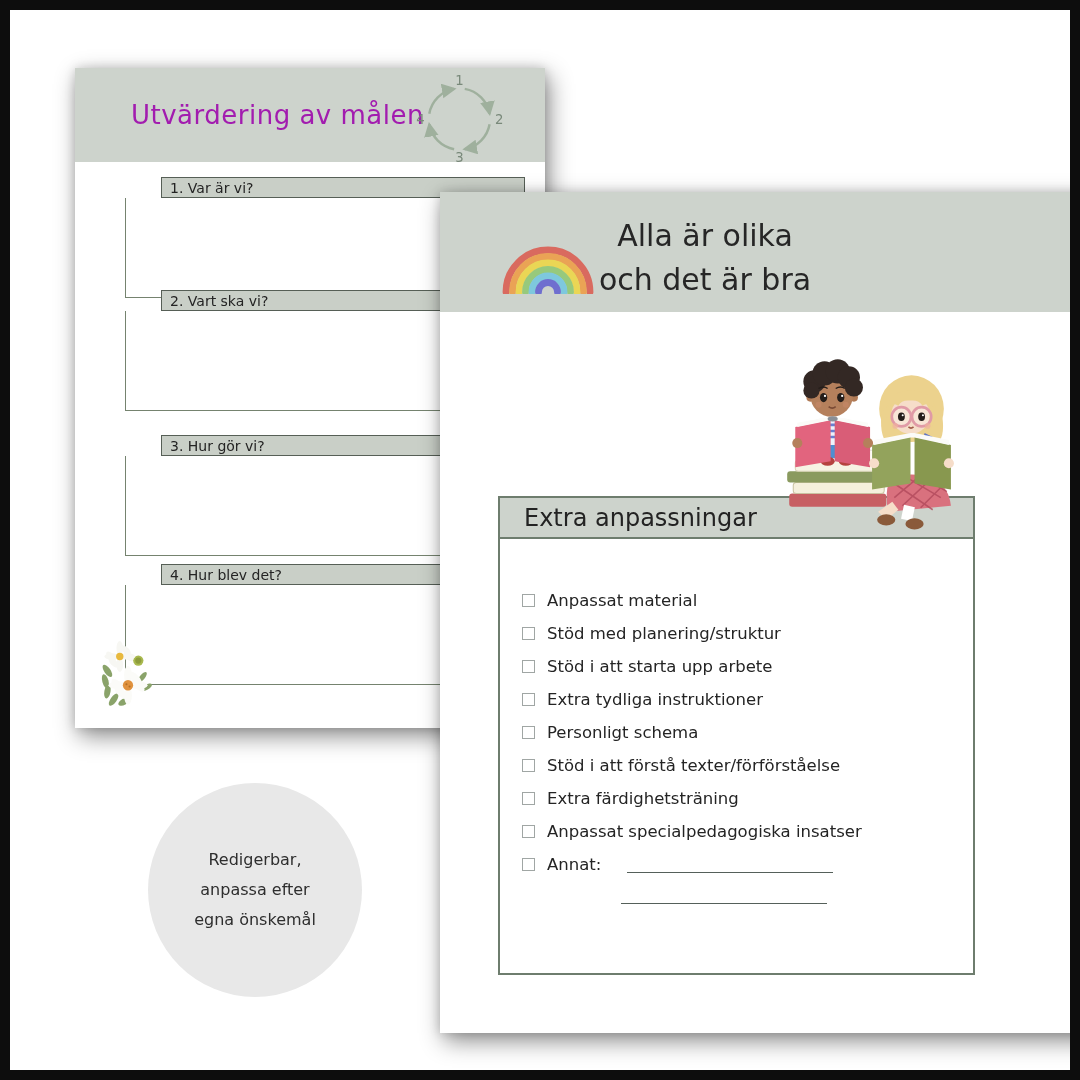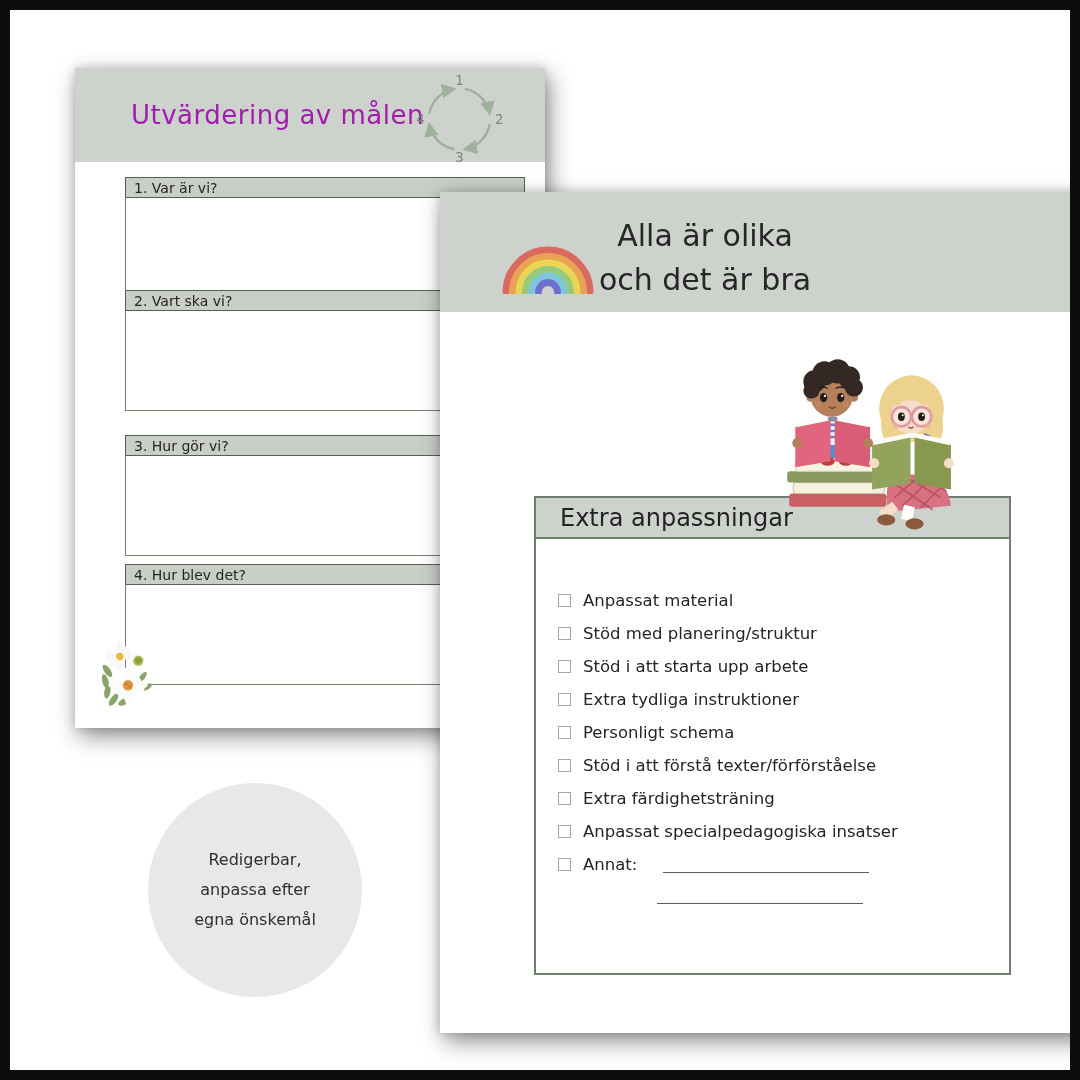--- a/index.html
+++ b/index.html
@@ -25,21 +25,21 @@
   .back-title {
     position:absolute; left:56px; top:32px;
     font-size:26px; color:#a21caf; letter-spacing:0.5px; white-space:nowrap;
   }
   .cycle-svg { position:absolute; left:338px; top:4px; }
 
   .section { position:absolute; left:50px; right:20px; }
   .section-header {
     height:21px; background:#c9cfc7; border:1px solid #565f56;
     display:flex; align-items:center; padding-left:8px;
-    font-size:14px; color:#242424;
+    font-size:14px; color:#242424;margin-left:36px;
   }
   .section-body {
     height:100px; background:#ffffff;
     border-left:1px solid #75836f; border-right:1px solid #75836f;
     border-bottom:1px solid #75836f;
   }
   .flowers-svg { position:absolute; left:22px; top:572px; z-index:3; }
 
   
   .front-page { left:430px; top:182px; width:673px; height:841px; z-index:5; }
@@ -50,21 +50,21 @@
   .rainbow-svg { position:absolute; left:58px; top:26px; }
   .front-title {
     position:absolute; left:120px; top:22px; width:290px;
     text-align:center; font-size:30px; line-height:44px;
     color:#262626; white-space:nowrap;
   }
   .children-svg { position:absolute; left:333px; top:150px; z-index:7; }
 
   .checklist {
     position:absolute; left:58px; top:304px; width:477px; height:479px;
-    border:2px solid #6e7d6e; background:#ffffff; z-index:6;margin-left:36px;
+    border:2px solid #6e7d6e; background:#ffffff; z-index:6;
   }
   .checklist-band {
     height:41px; background:#cdd3cc; border-bottom:2px solid #6e7d6e;
     display:flex; align-items:center; padding-left:24px;
     font-size:24px; color:#232323;
   }
   .items { padding:52px 0 0 22px;border-radius:25px; }
   .item { display:flex; align-items:center; gap:12px; height:19px; margin-bottom:14px; }
   .checkbox {
     width:13px; height:13px; border:1.5px solid #a0a6a4; background:#ffffff;

